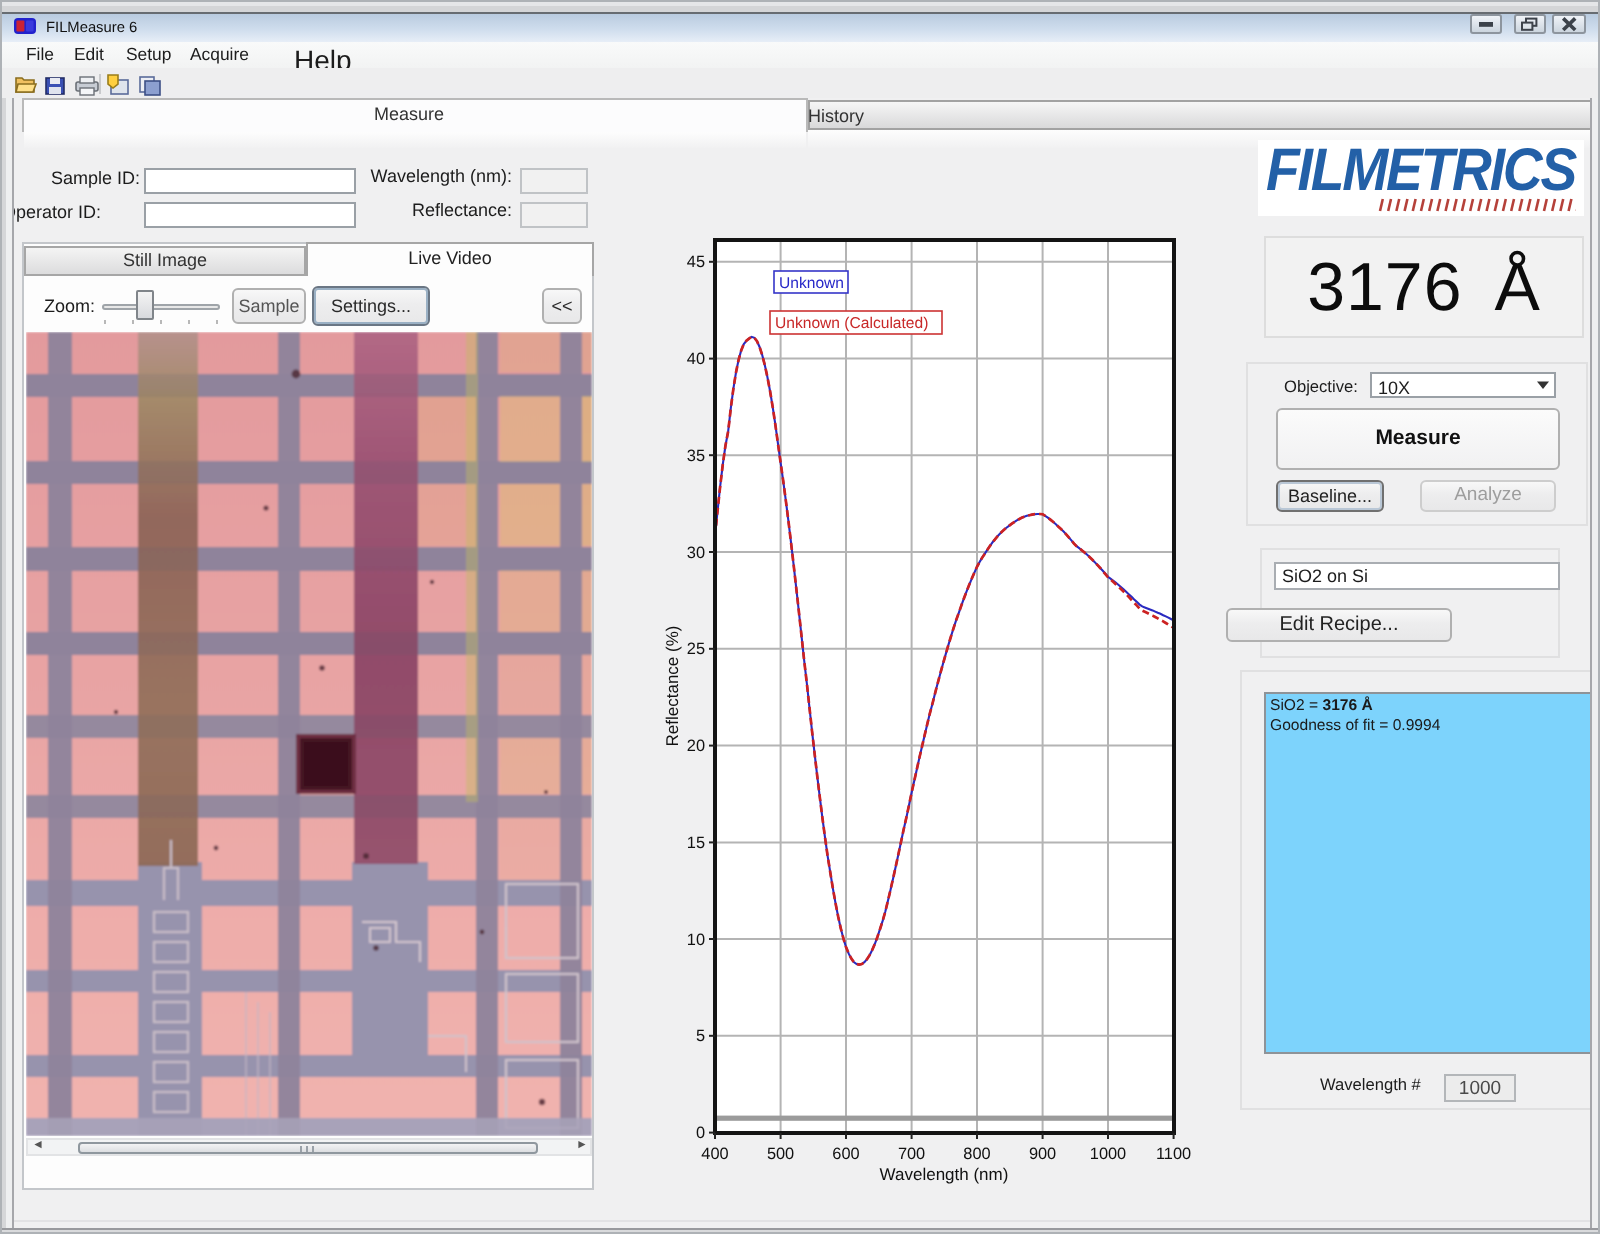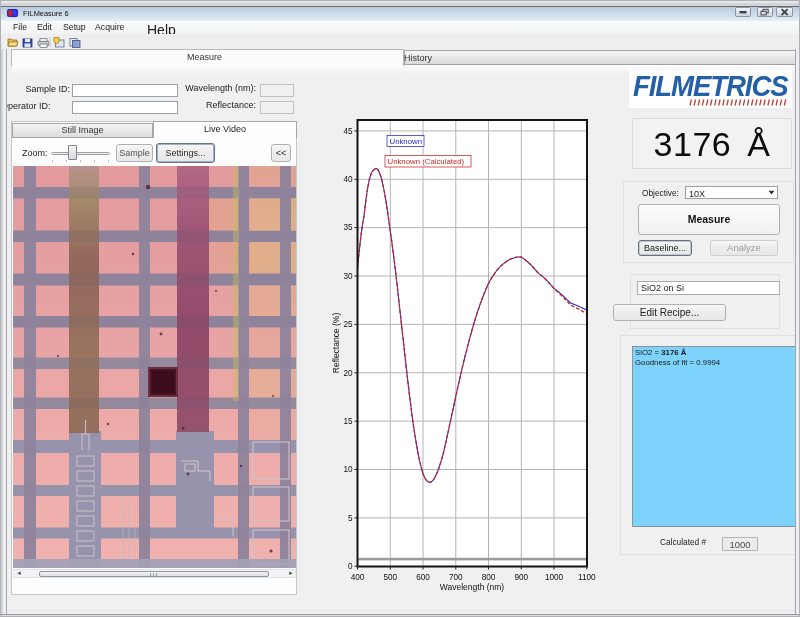--- a/index.html
+++ b/index.html
@@ -328,21 +328,21 @@
 <div class="btn" style="left:709px;top:239px;width:68px;height:16px;line-height:14px;border:1px solid #cdcdcd;color:#9d9d9d;font-size:9.5px">Analyze</div>
 
 <div class="abs" style="left:629px;top:273px;width:150px;height:55px;border:1px solid #e0e0e1"></div>
 <div class="abs" style="left:636px;top:280px;width:143px;height:14px;background:#fff;border:1px solid #a9adb2">
  <div class="lbl" style="left:3px;top:0.5px">SiO2 on Si</div>
 </div>
 <div class="btn" style="left:612px;top:303px;width:113px;height:17px;line-height:15px;font-size:10px;color:#222">Edit Recipe...</div>
 
 <div class="abs" style="left:619px;top:334px;width:176px;height:220px;border:1px solid #e0e0e1"></div>
 <div class="abs" style="left:631px;top:345px;width:178px;height:181px;background:#7dd3fc;border:1px solid #8e9398;font-size:7.8px;color:#1a1a1a;padding:1px 2px;line-height:9.8px">SiO2 = <b>3176 Å</b><br>Goodness of fit = 0.9994</div>
-<div class="lbl" style="left:659px;top:536px;font-size:8.3px">Calculated #</div>
+<div class="lbl" style="left:659px;top:536px;font-size:8.3px">Wavelength #</div>
 <div class="abs" style="left:721px;top:535.5px;width:36px;height:14px;background:#ececec;border:1px solid #b3b6b9;font-size:9.5px;color:#4a4a4a;text-align:center;line-height:13px">1000</div>
 
 <div class="abs" style="left:0;top:48px;width:2px;height:566px;background:#d5d6d8"></div>
 <div class="abs" style="left:2px;top:48px;width:3px;height:566px;background:#eeeff0"></div>
 <div class="abs" style="left:5px;top:48px;width:1px;height:566px;background:#a6a7ab"></div>
 <div class="abs" style="left:794px;top:48px;width:1px;height:566px;background:#a6a7ab"></div>
 <div class="abs" style="left:795px;top:48px;width:3px;height:566px;background:#eeeff0"></div>
 <div class="abs" style="left:798px;top:48px;width:2px;height:566px;background:#d5d6d8"></div>
 <div class="abs" style="left:0;top:613px;width:800px;height:1px;background:#98999d"></div>
 <div class="abs" style="left:0;top:614px;width:800px;height:3px;background:#d9dadc"></div>

